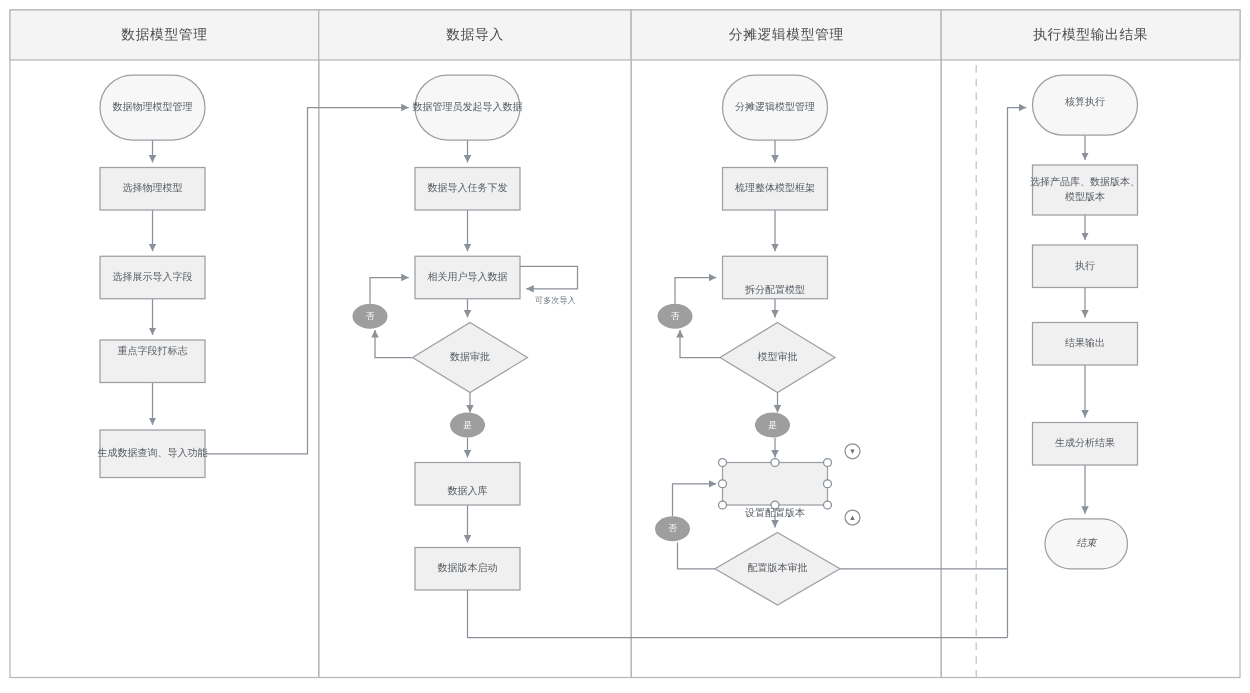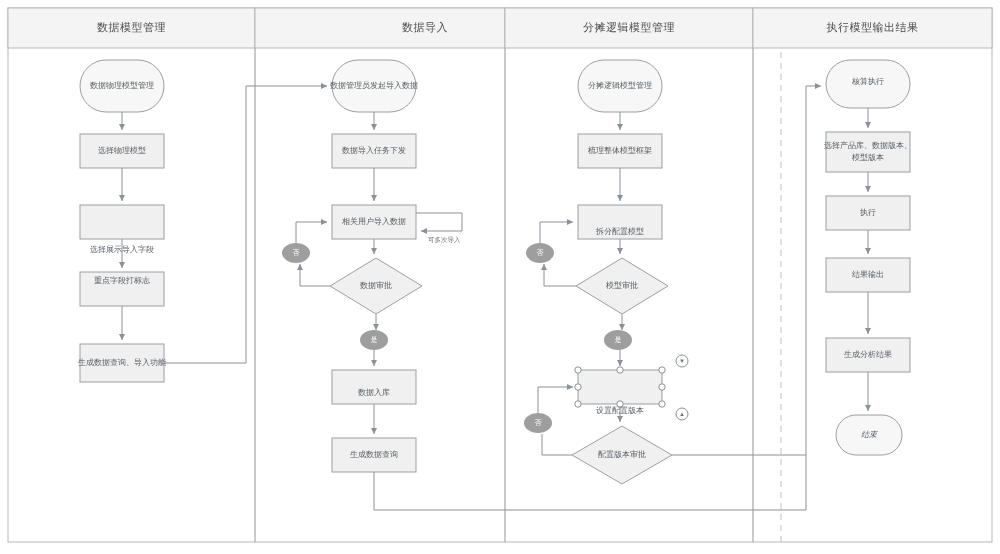--- a/index.html
+++ b/index.html
@@ -163,34 +163,34 @@
         <circle cx="662" cy="387" r="3.2" fill="#ffffff" stroke="#8a9199" stroke-width="1"></circle>
         <circle cx="578" cy="404" r="3.2" fill="#ffffff" stroke="#8a9199" stroke-width="1"></circle>
         <circle cx="620" cy="404" r="3.2" fill="#ffffff" stroke="#8a9199" stroke-width="1"></circle>
         <circle cx="662" cy="404" r="3.2" fill="#ffffff" stroke="#8a9199" stroke-width="1"></circle>
         <circle cx="682" cy="361" r="6" fill="#ffffff" stroke="#8a9199" stroke-width="1"></circle>
         <circle cx="682" cy="414" r="6" fill="#ffffff" stroke="#8a9199" stroke-width="1"></circle>
       </g>
   </svg>
   <div id="labels-layer">
       <div class="lane-header-text" style="left: 8px; top: 20px; width: 247px;">数据模型管理</div>
-      <div class="lane-header-text" style="left: 255px; top: 20px; width: 250px; margin-left: 45px;">数据导入</div>
+      <div class="lane-header-text" style="left: 255px; top: 20px; width: 250px;">数据导入</div>
       <div class="lane-header-text" style="left: 505px; top: 20px; width: 248px;">分摊逻辑模型管理</div>
       <div class="lane-header-text" style="left: 753px; top: 20px; width: 239px;">执行模型输出结果</div>
       <div class="node-label" style="left: 74px; top: 60px; width: 96px; height: 52px;">数据物理模型管理</div>
       <div class="node-label" style="left: 74px; top: 134px; width: 96px; height: 34px;">选择物理模型</div>
-      <div class="node-label" style="left: 74px; top: 205px; width: 96px; height: 34px; margin-top: 28px;">选择展示导入字段</div>
+      <div class="node-label" style="left: 74px; top: 205px; width: 96px; height: 34px;">选择展示导入字段</div>
       <div class="node-label" style="left: 74px; top: 272px; width: 96px; height: 18px;">重点字段打标志</div>
       <div class="node-label" style="left: 74px; top: 344px; width: 96px; height: 38px;">生成数据查询、导入功能</div>
       <div class="node-label" style="left: 326px; top: 60px; width: 96px; height: 52px;">数据管理员发起导入数据</div>
       <div class="node-label" style="left: 326px; top: 134px; width: 96px; height: 34px;">数据导入任务下发</div>
       <div class="node-label" style="left: 326px; top: 205px; width: 96px; height: 34px;">相关用户导入数据</div>
       <div class="node-label" style="left: 324px; top: 258px; width: 104px; height: 56px;">数据审批</div>
       <div class="node-label" style="left: 326px; top: 370px; width: 96px; height: 46px;">数据入库</div>
-      <div class="node-label" style="left: 326px; top: 438px; width: 96px; height: 34px;">生成数据查询</div>
+      <div class="node-label" style="left: 326px; top: 438px; width: 96px; height: 34px;">数据版本启动</div>
       <div class="node-label" style="left: 572px; top: 60px; width: 96px; height: 52px;">分摊逻辑模型管理</div>
       <div class="node-label" style="left: 572px; top: 134px; width: 96px; height: 34px;">梳理整体模型框架</div>
       <div class="node-label" style="left: 572px; top: 205px; width: 96px; height: 34px; margin-top: 10px;">拆分配置模型</div>
       <div class="node-label" style="left: 570px; top: 258px; width: 104px; height: 56px;">模型审批</div>
       <div class="node-label" style="left: 572px; top: 370px; width: 96px; height: 34px; margin-top: 24px;">设置配置版本</div>
       <div class="node-label" style="left: 566px; top: 426px; width: 112px; height: 58px;">配置版本审批</div>
       <div class="node-label" style="left: 820px; top: 60px; width: 96px; height: 44px;">核算执行</div>
       <div class="node-label" style="left: 820px; top: 132px; width: 96px; height: 40px;">选择产品库、数据版本、模型版本</div>
       <div class="node-label" style="left: 820px; top: 196px; width: 96px; height: 34px;">执行</div>
       <div class="node-label" style="left: 820px; top: 258px; width: 96px; height: 34px;">结果输出</div>

